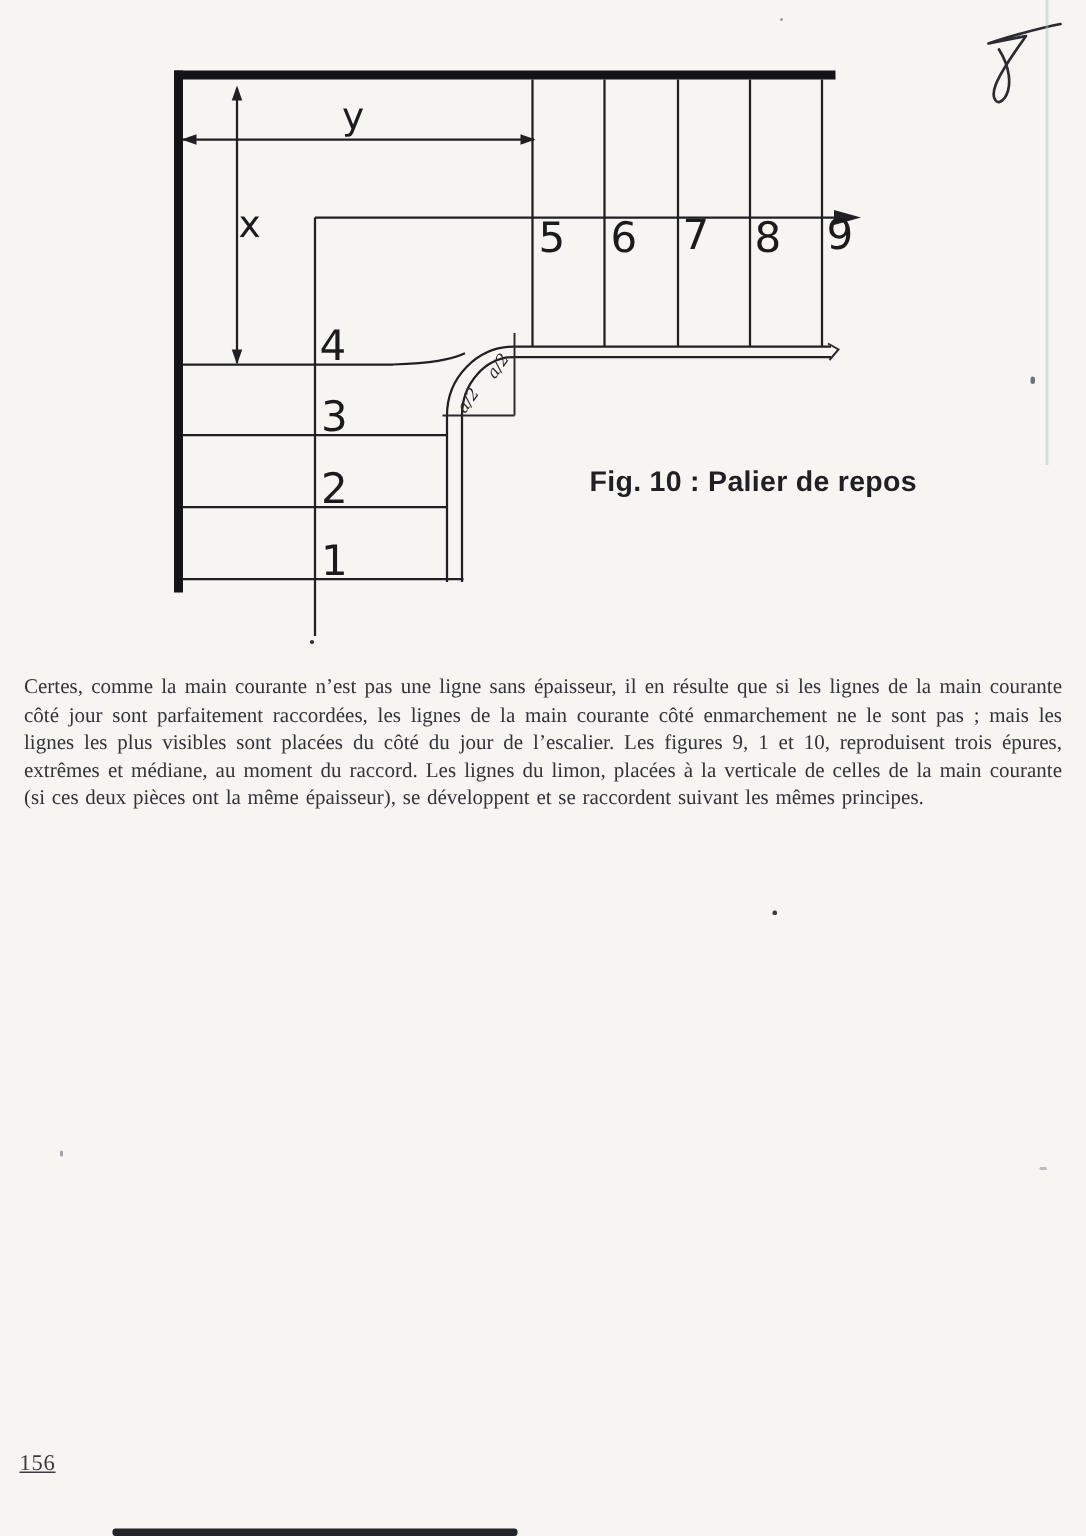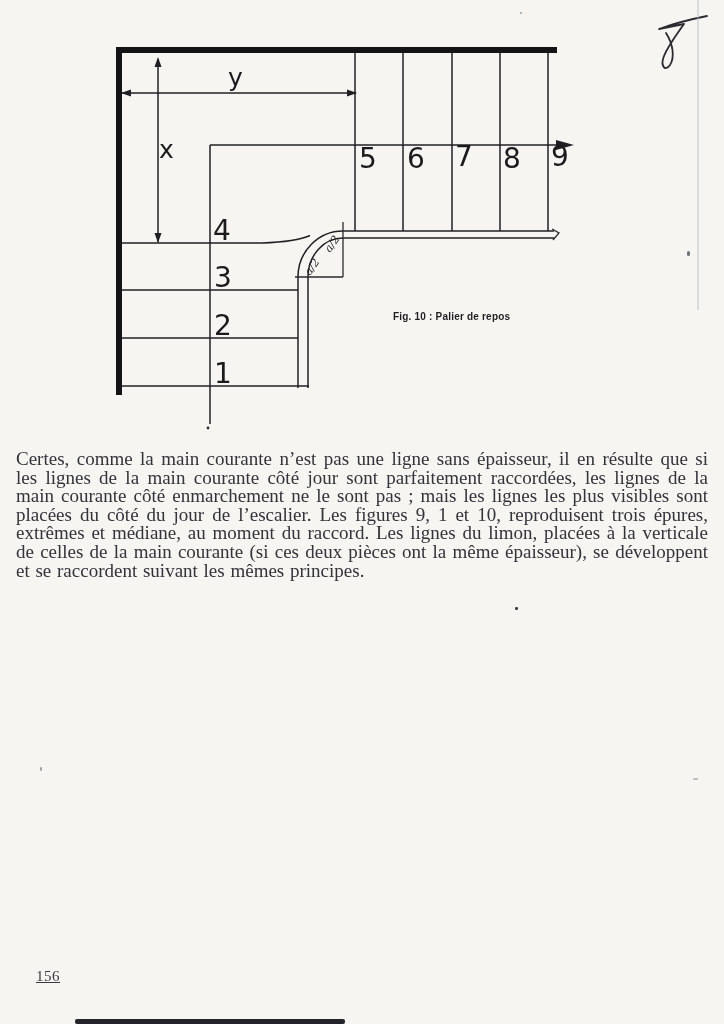--- a/index.html
+++ b/index.html
@@ -17,32 +17,32 @@
   .wall{fill:#141416;}
   .arrow{fill:#202024;}
   .plan-num{font-family:"DejaVu Sans",sans-serif;font-size:28px;fill:#1b1b1e;}
   .plan-dim{font-family:"DejaVu Sans",sans-serif;font-size:25px;fill:#1b1b1e;}
   .plan-annot{font-family:"DejaVu Serif",serif;font-style:italic;font-size:11px;fill:#26262b;}
   .hand{stroke:#2b2b31;stroke-width:1.8;fill:none;stroke-linecap:round;stroke-linejoin:round;}
   
   .fig-caption{
     position:absolute;left:393px;top:311px;
     font-family:"Liberation Sans",sans-serif;
-    font-weight:bold;font-size:10px;color:#1f1f24;letter-spacing:.2px;
+    font-weight:bold;font-size:19px;color:#1f1f24;letter-spacing:.2px;
   }
   
   .body-text{
     position:absolute;left:16px;top:450px;width:692px;
-    font-size:19px;line-height:18.6px;color:#33333a;
+    font-size:14px;line-height:18.6px;color:#33333a;
     word-spacing:1px;
   }
   .body-text p{margin:0;text-align:justify;}
   
   .page-number{
-    position:absolute;left:36px;top:968px;
+    position:absolute;left:13px;top:968px;
     font-size:15px;color:#3a3a40;letter-spacing:.5px;text-decoration:underline;
   }
   
   .speck{position:absolute;border-radius:50%;}
   .edge-streak{
     position:absolute;left:697px;top:0;width:2px;height:310px;
     background:rgba(185,188,193,.45);
   }
   .bottom-bar{
     position:absolute;left:75px;top:1019px;width:270px;height:5px;

